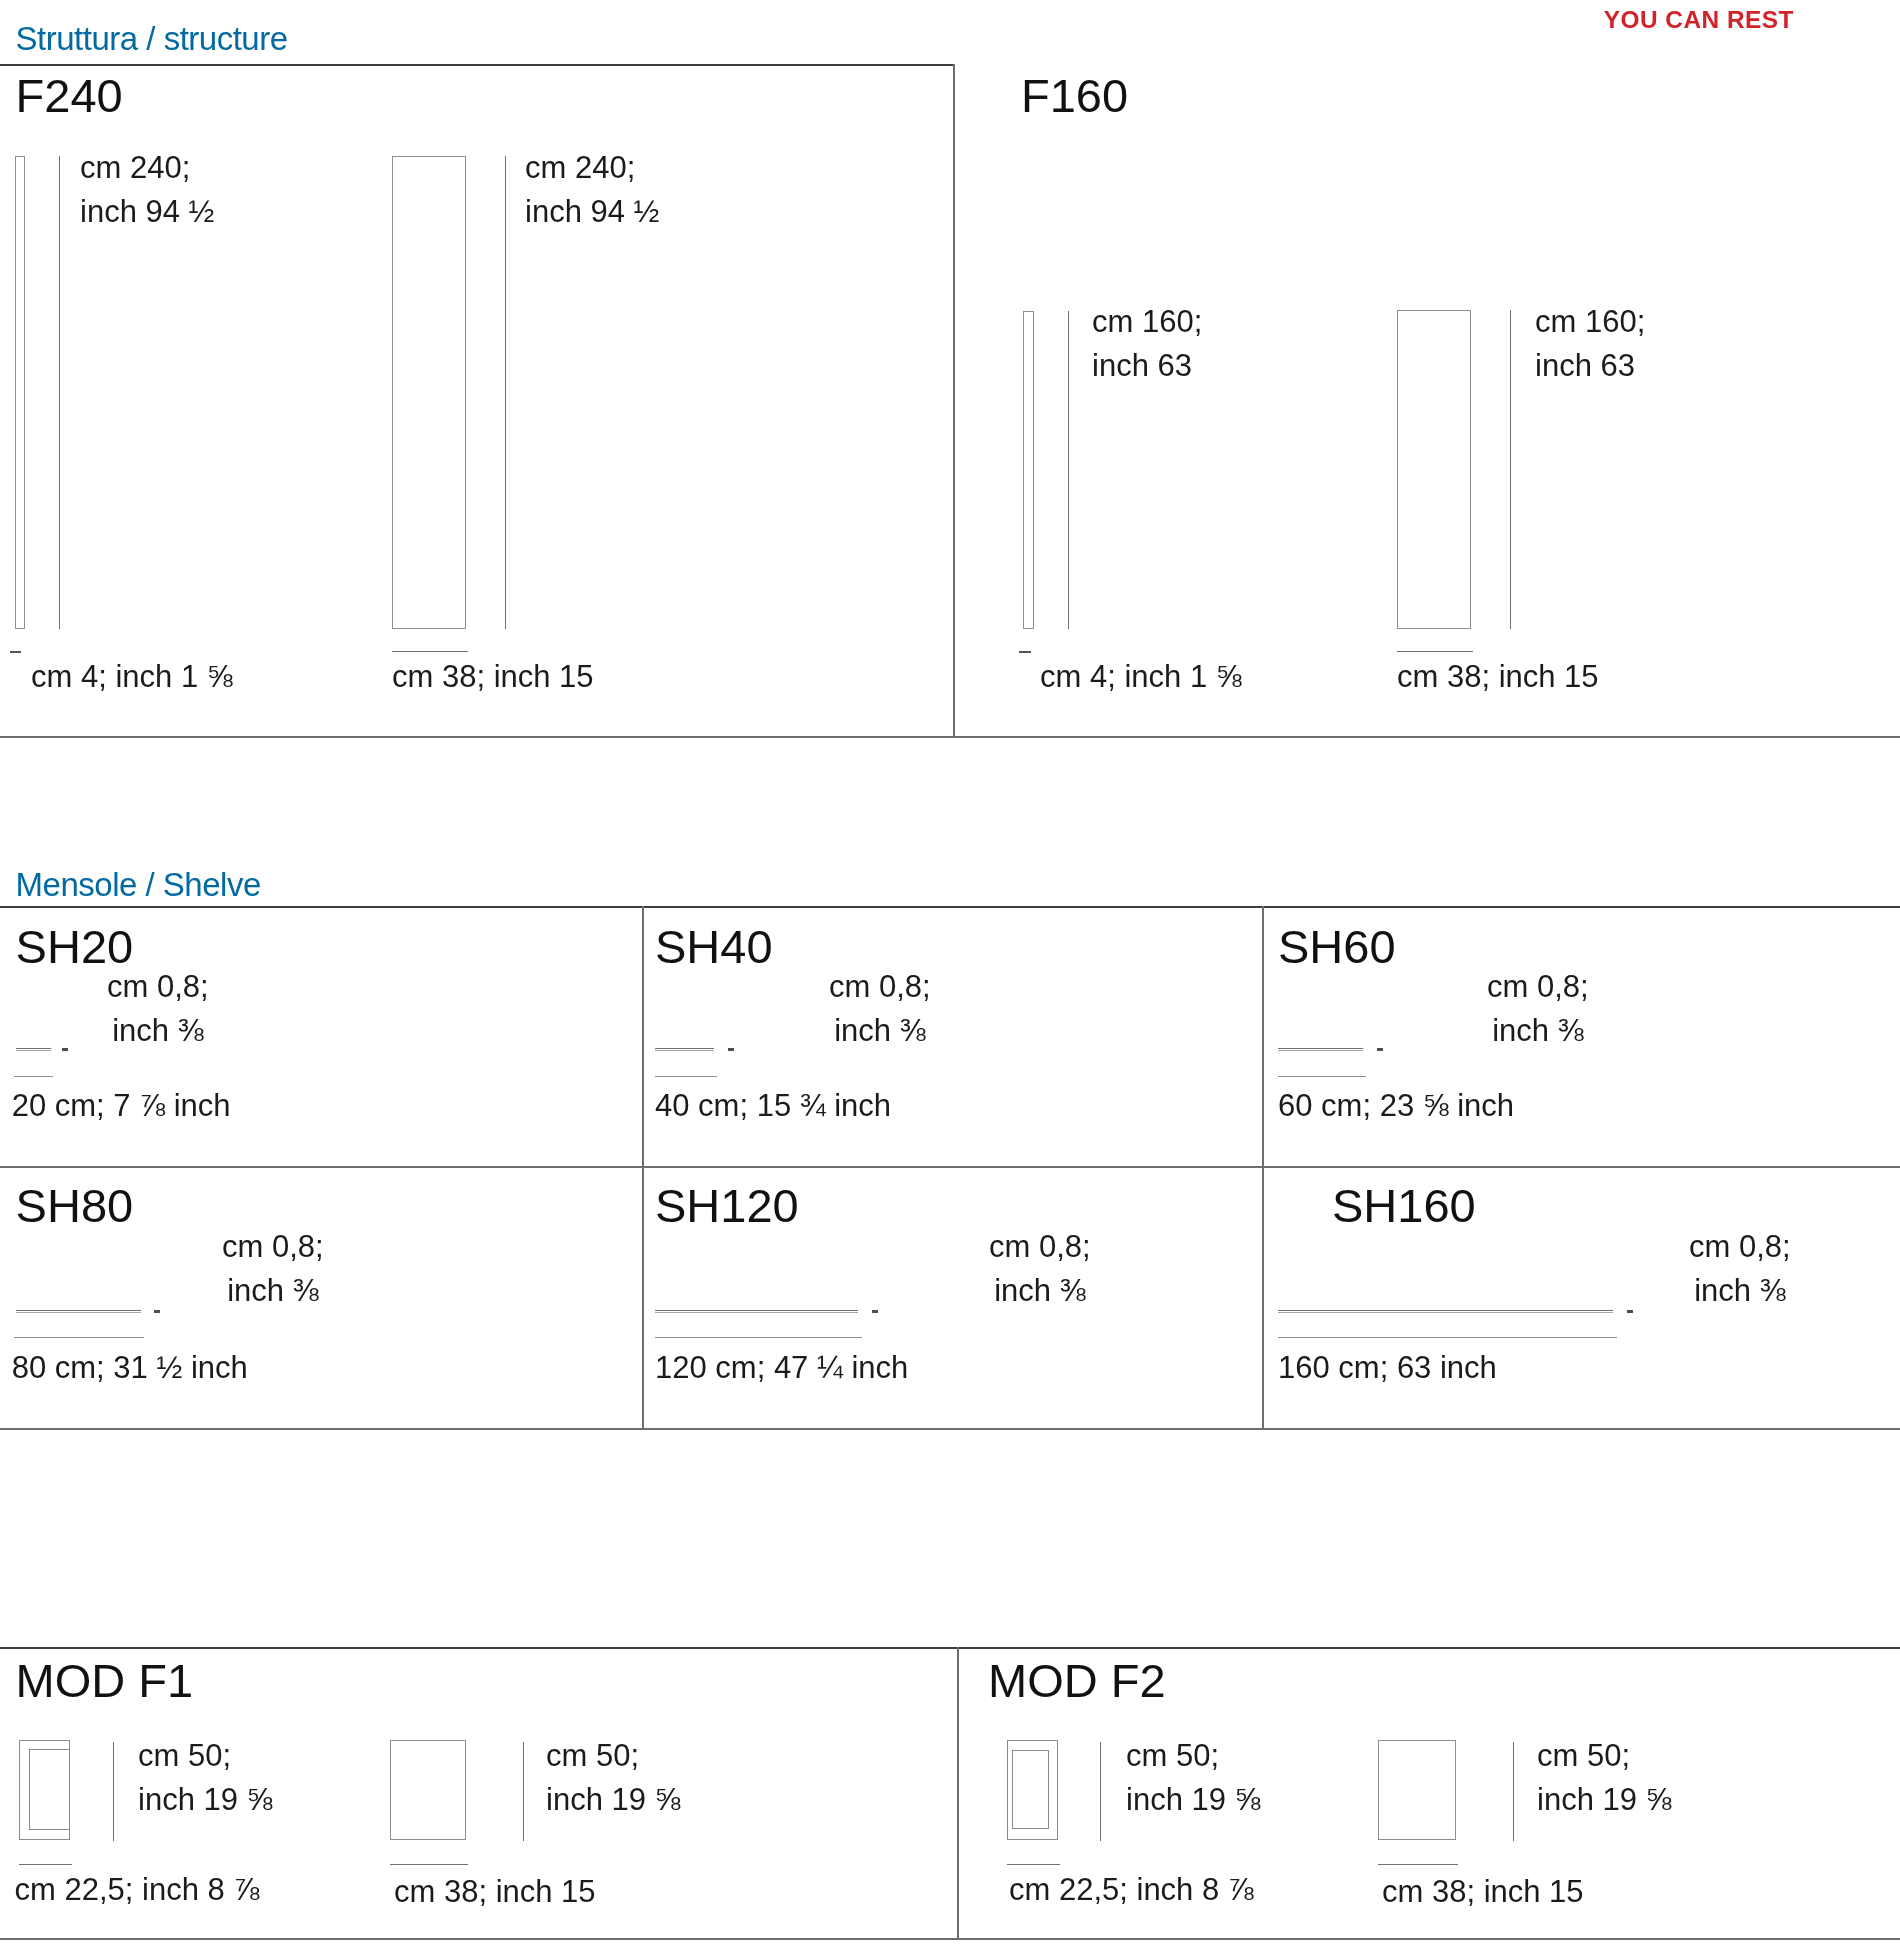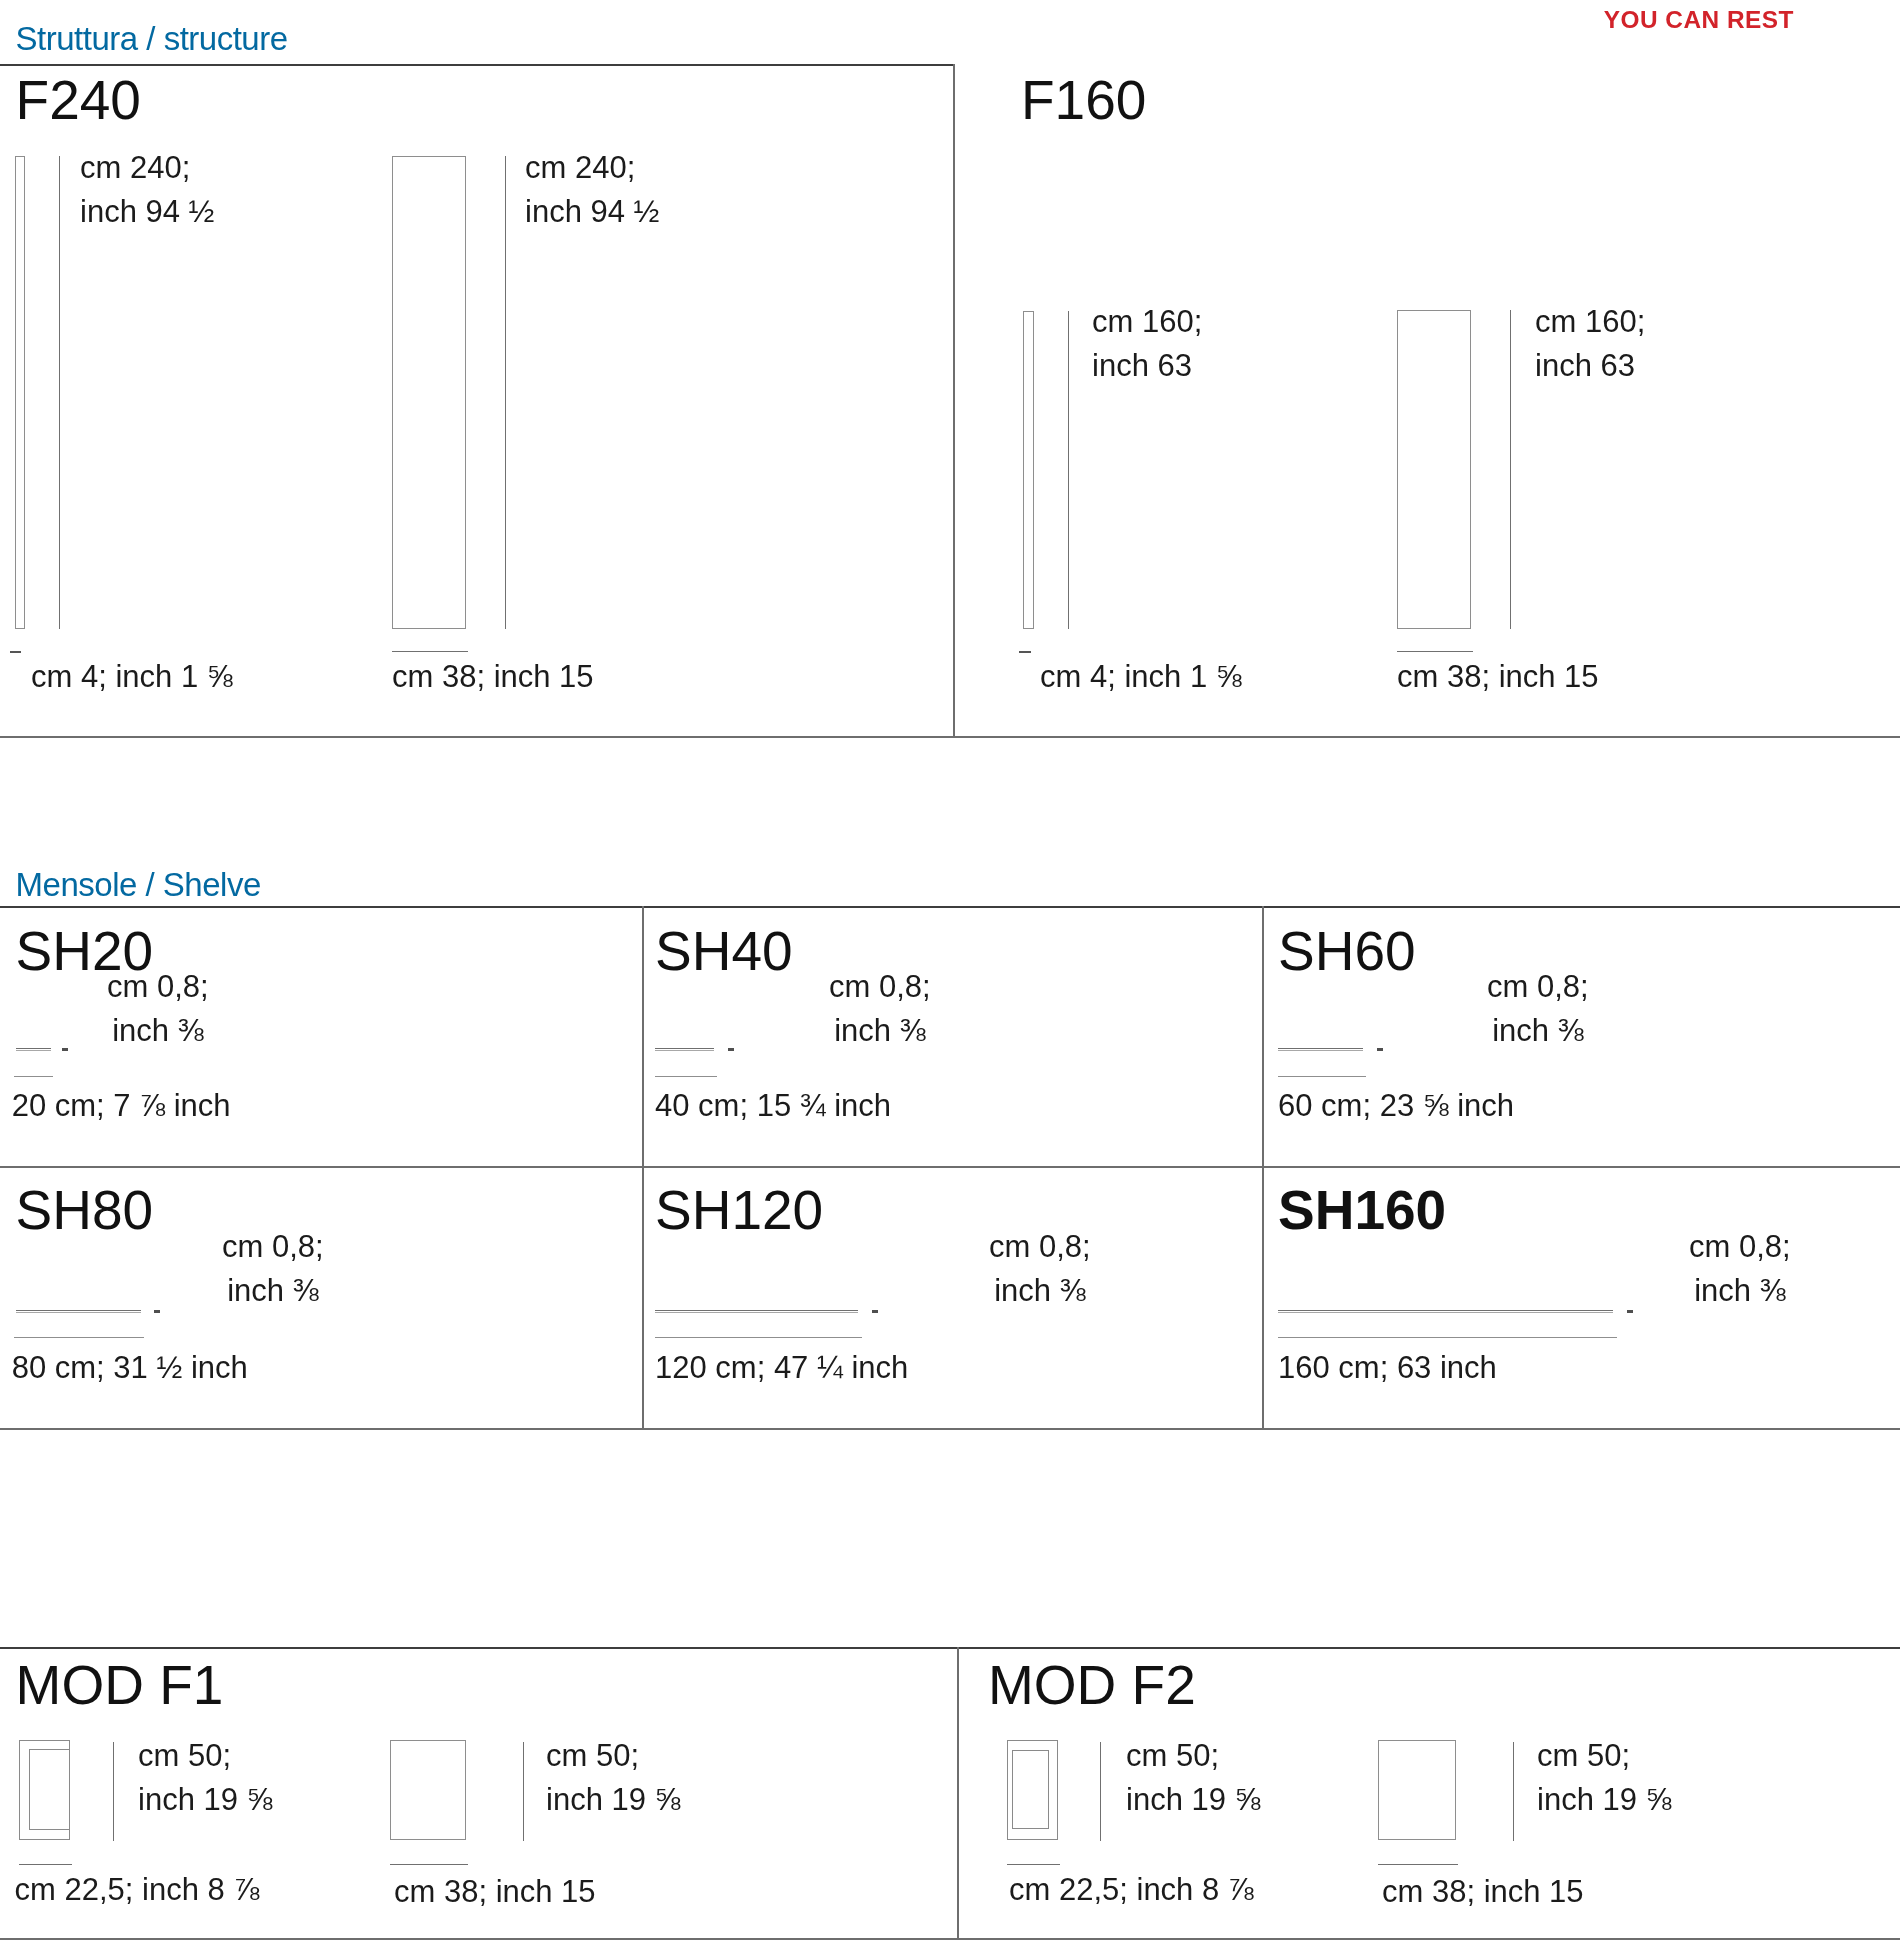--- a/index.html
+++ b/index.html
@@ -25,21 +25,21 @@
   }
   .sec-header{
     position:absolute;
     font-size:33px;
     letter-spacing:-0.5px;
     color:#0369a1;
     white-space:nowrap;
   }
   .fig-title{
     position:absolute;
-    font-size:55px;
+    font-size:47px;
     color:#111111;
     white-space:nowrap;
   }
   .lbl{
     position:absolute;
     font-size:31px;
     line-height:44px;
     color:#1b1b1b;
     white-space:nowrap;
   }
@@ -164,21 +164,21 @@
   <div class="fig-title" style="left:655px;top:1178px;">SH120</div>
   <div class="lbl center" style="left:989px;top:1225px;">
     <div>cm 0,8;</div>
     <div>inch ⅜</div>
   </div>
   <div class="shline1" style="left:655px;top:1310px;width:203px;"></div>
   <div class="shdot" style="left:872px;top:1310px;"></div>
   <div class="shline2" style="left:655px;top:1337px;width:207px;"></div>
   <div class="lbl1" style="left:655px;top:1350px;text-align:right;">120 cm; 47 ¼ inch</div>
 
-  <div class="fig-title" style="left:1278px;top:1178px;font-weight:bold;">SH160</div>
+  <div class="fig-title" style="left:1332px;top:1178px;">SH160</div>
   <div class="lbl center" style="left:1689px;top:1225px;">
     <div>cm 0,8;</div>
     <div>inch ⅜</div>
   </div>
   <div class="shline1" style="left:1278px;top:1310px;width:335px;"></div>
   <div class="shdot" style="left:1627px;top:1310px;"></div>
   <div class="shline2" style="left:1278px;top:1337px;width:339px;"></div>
   <div class="lbl1" style="left:1278px;top:1350px;">160 cm; 63 inch</div>
 
   <div class="hline dark" style="left:0;top:1647px;width:1901px;"></div>

